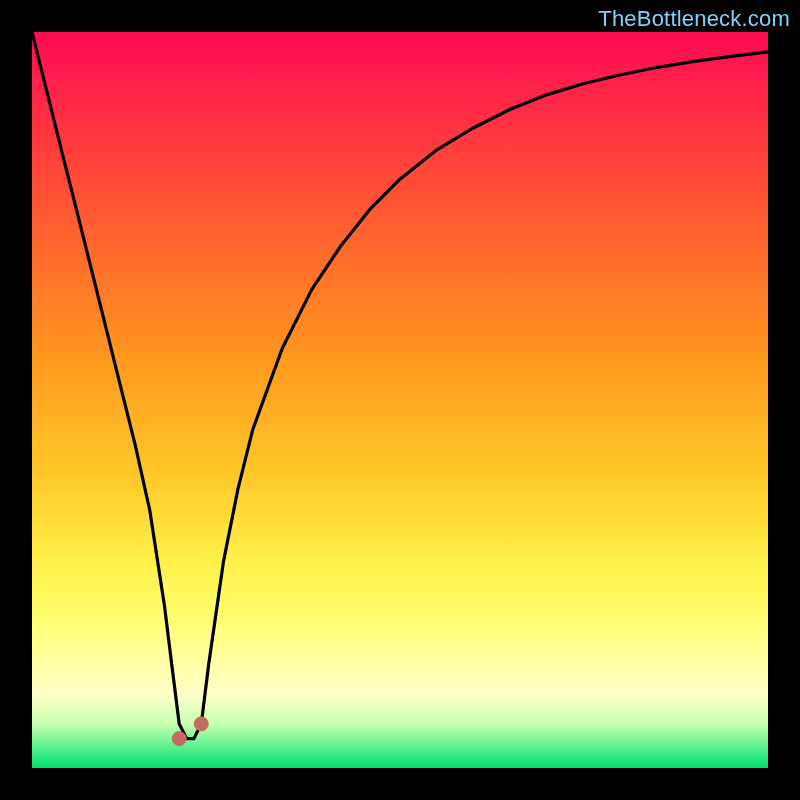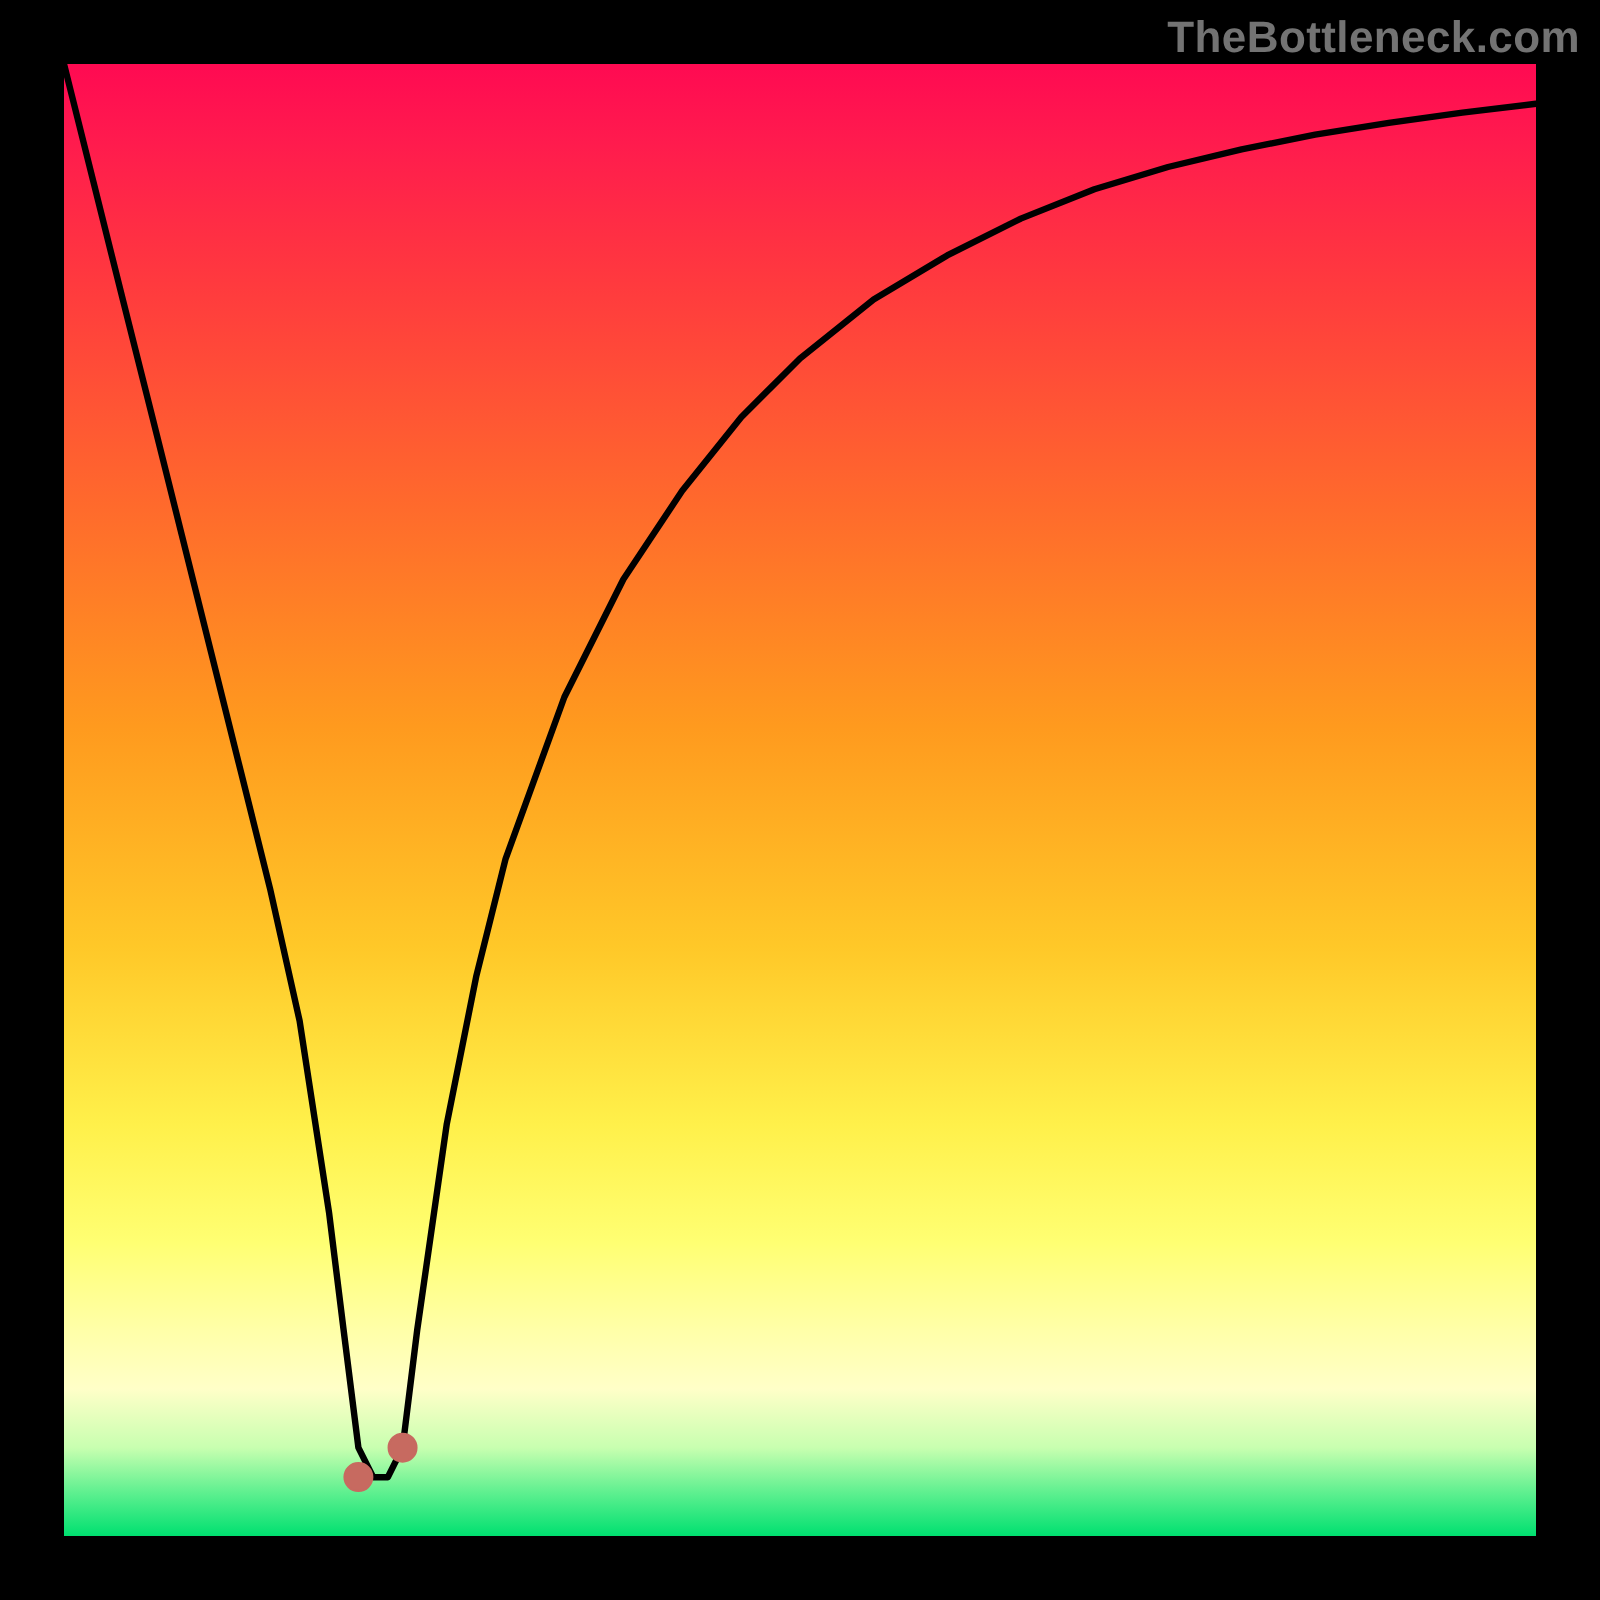--- a/index.html
+++ b/index.html
@@ -42,23 +42,23 @@
       #ffffc8 90%,
       #c8ffb0 94%,
       #60f090 97%,
       #00e070 100%
     );
   }
   .watermark {
     position: absolute;
     top: 6px;
     right: 10px;
-    color: #737373;
+    color: #7dd3fc;
     font-size: 22px;
-    font-weight: 700;
+    font-weight: 400;
     letter-spacing: 0.2px;
     user-select: none;
   }
   svg.curve {
     position: absolute;
     left: 0; top: 0;
     width: 100%;
     height: 100%;
     overflow: visible;
   }

